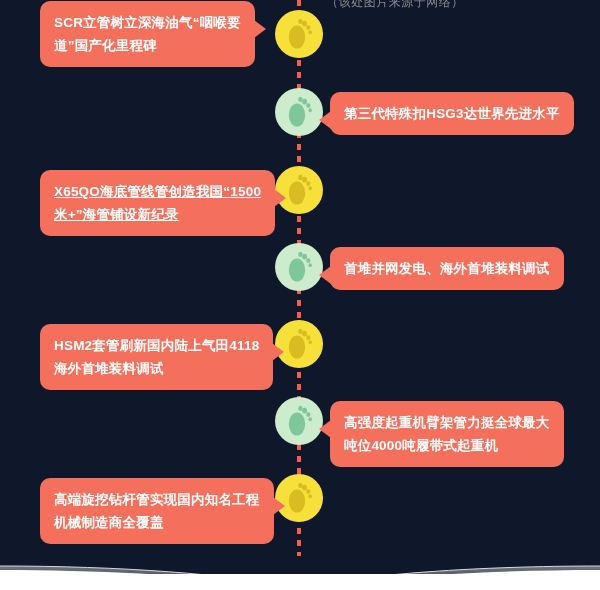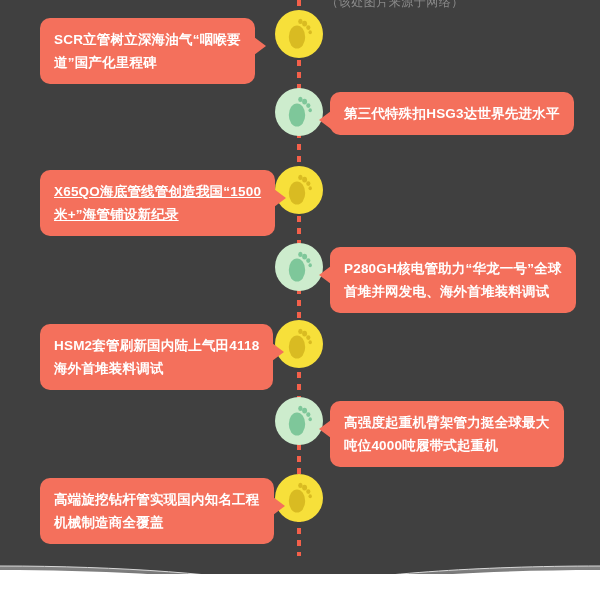--- a/index.html
+++ b/index.html
@@ -7,21 +7,21 @@
     padding: 0;
     background: #ffffff;
   }
   body {
     font-family: "Liberation Sans", "DejaVu Sans", sans-serif;
   }
   #stage {
     position: relative;
     width: 600px;
     height: 590px;
-    background: #404040;
+    background: #0f172a;
     overflow: hidden;
   }
 
   
   .source-note {
     position: absolute;
     top: -6px;
     left: 0;
     width: 600px;
     text-align: center;
@@ -118,21 +118,21 @@
   <div id="nodes-layer">
       <div class="node yellow" style="left: 275px; top: 10px;">
   <svg width="26" height="34" viewBox="0 0 26 34" aria-hidden="true">
     <ellipse cx="11" cy="20" rx="8.2" ry="11.5" fill="#d9bb22"></ellipse>
     <ellipse cx="18.6" cy="6.6" rx="2.5" ry="2.9" fill="#d9bb22"></ellipse>
     <ellipse cx="22.3" cy="10.6" rx="2.1" ry="2.4" fill="#d9bb22"></ellipse>
     <ellipse cx="24.2" cy="15.2" rx="1.7" ry="2.0" fill="#d9bb22"></ellipse>
     <ellipse cx="14.4" cy="4.4" rx="2.2" ry="2.6" fill="#d9bb22"></ellipse>
   </svg>
       </div>
-      <div class="bubble left" style="top: 18px; left: 40px;">
+      <div class="bubble left" style="top: 1px; left: 40px;">
         <span class="line">SCR立管树立深海油气“咽喉要</span>
         <span class="line">道”国产化里程碑</span>
       </div>
       <div class="node green" style="left: 275px; top: 88px;">
   <svg width="26" height="34" viewBox="0 0 26 34" aria-hidden="true">
     <ellipse cx="11" cy="20" rx="8.2" ry="11.5" fill="#7ec79a"></ellipse>
     <ellipse cx="18.6" cy="6.6" rx="2.5" ry="2.9" fill="#7ec79a"></ellipse>
     <ellipse cx="22.3" cy="10.6" rx="2.1" ry="2.4" fill="#7ec79a"></ellipse>
     <ellipse cx="24.2" cy="15.2" rx="1.7" ry="2.0" fill="#7ec79a"></ellipse>
     <ellipse cx="14.4" cy="4.4" rx="2.2" ry="2.6" fill="#7ec79a"></ellipse>
@@ -157,21 +157,20 @@
       <div class="node green" style="left: 275px; top: 243px;">
   <svg width="26" height="34" viewBox="0 0 26 34" aria-hidden="true">
     <ellipse cx="11" cy="20" rx="8.2" ry="11.5" fill="#7ec79a"></ellipse>
     <ellipse cx="18.6" cy="6.6" rx="2.5" ry="2.9" fill="#7ec79a"></ellipse>
     <ellipse cx="22.3" cy="10.6" rx="2.1" ry="2.4" fill="#7ec79a"></ellipse>
     <ellipse cx="24.2" cy="15.2" rx="1.7" ry="2.0" fill="#7ec79a"></ellipse>
     <ellipse cx="14.4" cy="4.4" rx="2.2" ry="2.6" fill="#7ec79a"></ellipse>
   </svg>
       </div>
       <div class="bubble right" style="top: 247px; left: 330px;">
-        <span class="line">P280GH核电管助力“华龙一号”全球</span>
         <span class="line">首堆并网发电、海外首堆装料调试</span>
       </div>
       <div class="node yellow" style="left: 275px; top: 320px;">
   <svg width="26" height="34" viewBox="0 0 26 34" aria-hidden="true">
     <ellipse cx="11" cy="20" rx="8.2" ry="11.5" fill="#d9bb22"></ellipse>
     <ellipse cx="18.6" cy="6.6" rx="2.5" ry="2.9" fill="#d9bb22"></ellipse>
     <ellipse cx="22.3" cy="10.6" rx="2.1" ry="2.4" fill="#d9bb22"></ellipse>
     <ellipse cx="24.2" cy="15.2" rx="1.7" ry="2.0" fill="#d9bb22"></ellipse>
     <ellipse cx="14.4" cy="4.4" rx="2.2" ry="2.6" fill="#d9bb22"></ellipse>
   </svg>

